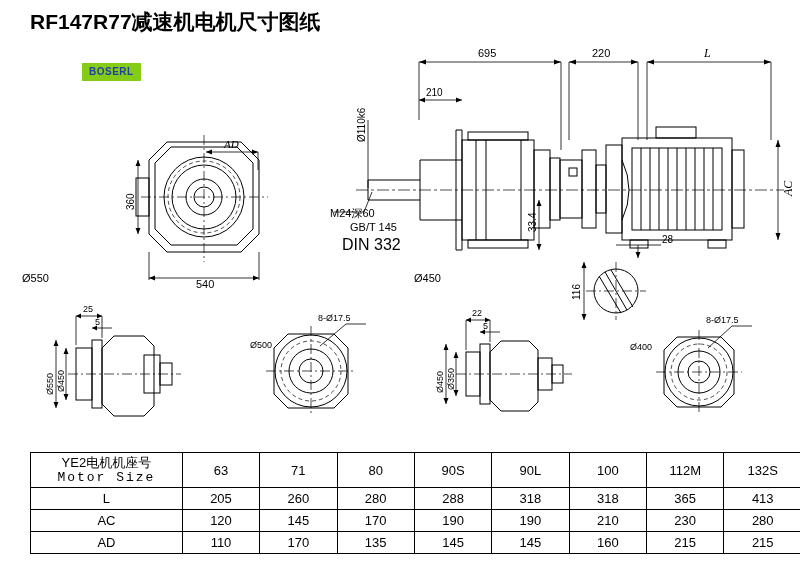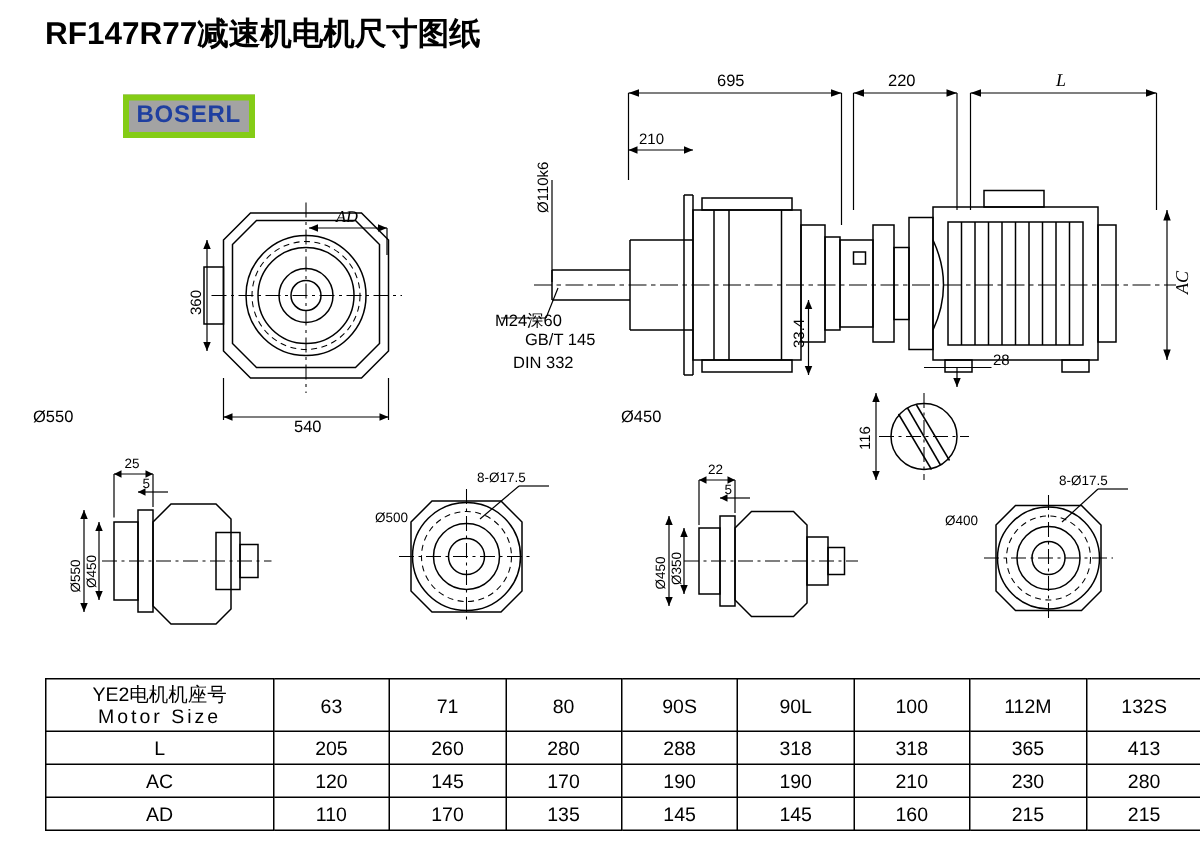--- a/index.html
+++ b/index.html
@@ -27,27 +27,27 @@
     top: 8px;
     font-size: 21px;
     font-weight: bold;
     letter-spacing: 0px;
     white-space: nowrap;
   }
   #logo {
     position: absolute;
     left: 66px;
     top: 63px;
-    border: 4px solid #84cc16;
+    border: 2px solid #84cc16;
     color: #1f3fa0;
-    font-size: 16px;
+    font-size: 10px;
     font-weight: bold;
     padding: 1px 5px 2px 5px;
     letter-spacing: 0.5px;
-    background: #a3a3a3;
+    background: #84cc16;
   }
   svg#draw {
     position: absolute;
     left: 0;
     top: 0;
     width: 800px;
     height: 572px;
   }
   
   #spec-table {
@@ -72,21 +72,21 @@
     width: 77px;
   }
   .hdr-cn {
     font-size: 13px;
     line-height: 15px;
   }
   .hdr-en {
     font-size: 13px;
     letter-spacing: 2px;
     line-height: 15px;
-    font-family: Liberation Sans, sans-serif;
+    font-family: Liberation Mono, monospace;
   }
   #spec-table tr.header td {
     height: 34px;
     font-weight: normal;
   }
   .lbl {
     font-size: 11px;
     font-family: "Liberation Sans", sans-serif;
   }
 </style>
@@ -373,21 +373,21 @@
       <text x="614" y="350" font-size="9" fill="#000" stroke="none" font-family="Liberation Sans, sans-serif">Ø400</text>
 
     </g>
   </svg>
 
   <div class="lbl" style="position:absolute;left:6px;top:272px;">Ø550</div>
   <div class="lbl" style="position:absolute;left:398px;top:272px;">Ø450</div>
 
   <div class="lbl" style="position:absolute;left:314px;top:206px;font-size:11px;">M24深60</div>
   <div class="lbl" style="position:absolute;left:314px;top:221px;font-size:11px;margin-left:20px;">GB/T 145</div>
-  <div class="lbl" style="position:absolute;left:314px;top:236px;font-size:11px;padding-left:12px;">DIN 332</div>
+  <div class="lbl" style="position:absolute;left:314px;top:236px;font-size:16px;padding-left:12px;">DIN 332</div>
 
   <table id="spec-table">
     <tbody>
       <tr class="header">
         <td class="rowlabel">
           <div class="hdr-cn">YE2电机机座号</div>
           <div class="hdr-en">Motor Size</div>
         </td>
         <td class="val">63</td>
         <td class="val">71</td>

